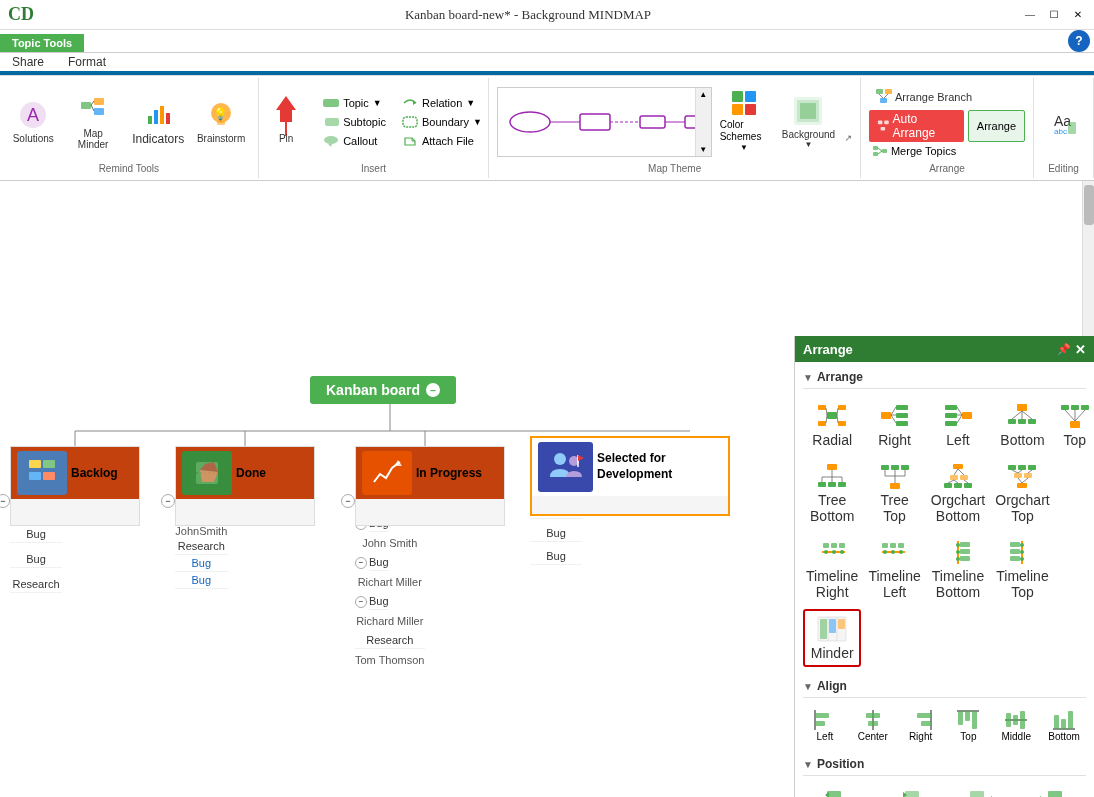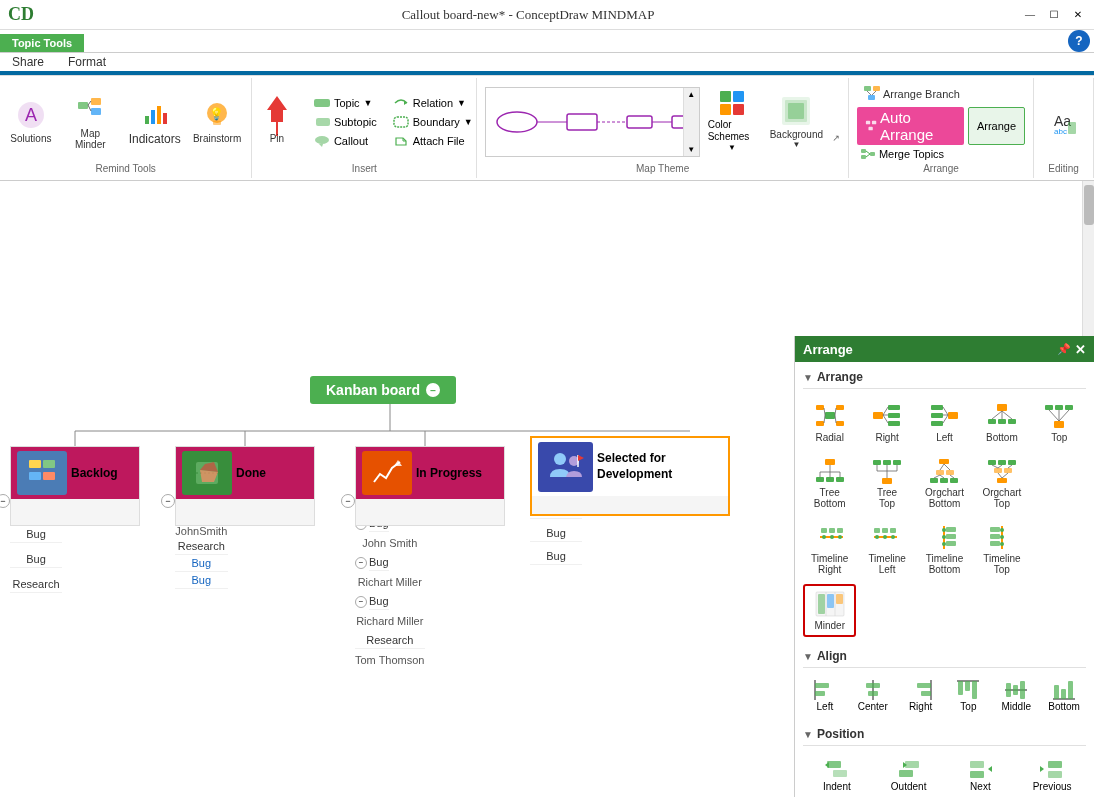--- a/index.html
+++ b/index.html
@@ -172,21 +172,21 @@
       margin-bottom: 12px;
     }
     .arrange-item {
       display: flex;
       flex-direction: column;
       align-items: center;
       justify-content: center;
       cursor: pointer;
       padding: 4px 2px;
       border-radius: 3px;
-      font-size: 10px;
+      font-size: 14px;
       text-align: center;
       color: #333;
       border: 1px solid transparent;
     }
     .arrange-item.selected { border: 2px solid #c00; background: #fff; }
     .arrange-icon {
       width: 30px;
       height: 28px;
       margin-bottom: 2px;
       display: flex;
@@ -241,21 +241,21 @@
     .kb-column {
       position: absolute;
       width: 155px;
       min-height: 80px;
       background: #f5f5f5;
       border: 1px solid #ddd;
       display: flex;
       flex-direction: column;
     }
     .kb-column-header {
-      background: #be185d;
+      background: #c2410c;
       padding: 4px 6px;
       display: flex;
       align-items: center;
       gap: 4px;
       font-size: 12px;
       font-weight: 500;
     }
     .kb-column-icon {
       width: 40px;
       height: 40px;
@@ -416,21 +416,21 @@
       align-items: center;
     }
   </style>
 </head>
 <body>
 
 <div class="title-bar">
   <div class="title-bar-left">
     <span style="font-size:18px; color:#2e7d32; font-weight:bold;">CD</span>
   </div>
-  <div class="title-bar-center">Callout board-new* - ConceptDraw MINDMAP</div>
+  <div class="title-bar-center">Kanban board-new* - Background MINDMAP</div>
   <div class="title-bar-right">
     <div class="title-btn">—</div>
     <div class="title-btn">☐</div>
     <div class="title-btn">✕</div>
   </div>
 </div>
 
 <div style="display:flex; background:#fff; border-bottom:1px solid #ccc; align-items:flex-end;">
   <div class="topic-tools-tab">
     <span>Topic Tools</span>
@@ -642,21 +642,21 @@
                 <rect x="5" y="10" width="7" height="5" rx="1" fill="#2196f3" opacity="0.7"></rect>
                 <line x1="4" y1="6" x2="8" y2="10" stroke="#666" stroke-width="0.8"></line>
                 <line x1="13" y1="6" x2="9" y2="10" stroke="#666" stroke-width="0.8"></line>
               </svg>
               <span style="font-size:11px;">Arrange Branch</span>
             </div>
           </div>
         </div>
         <div style="display:flex; gap:4px;">
 
-          <div style="background:#ec4899; color:white; padding:2px 8px; border-radius:2px; font-size:15px; cursor:pointer; display:flex; align-items:center; gap:3px;">
+          <div style="background:#ef4444; color:white; padding:2px 8px; border-radius:2px; font-size:12px; cursor:pointer; display:flex; align-items:center; gap:3px;">
             <svg width="14" height="14" viewBox="0 0 14 14">
               <rect x="1" y="1" width="5" height="4" rx="1" fill="white" opacity="0.8"></rect>
               <rect x="8" y="1" width="5" height="4" rx="1" fill="white" opacity="0.8"></rect>
               <rect x="4" y="8" width="5" height="4" rx="1" fill="white" opacity="0.8"></rect>
             </svg>
             <span>Auto Arrange</span>
           </div>
 
           <div style="background:#e8f5e9; padding:2px 8px; border-radius:2px; font-size:11px; cursor:pointer; display:flex; align-items:center; gap:3px; border:1px solid #4caf50;">
             <span>Arrange</span>

